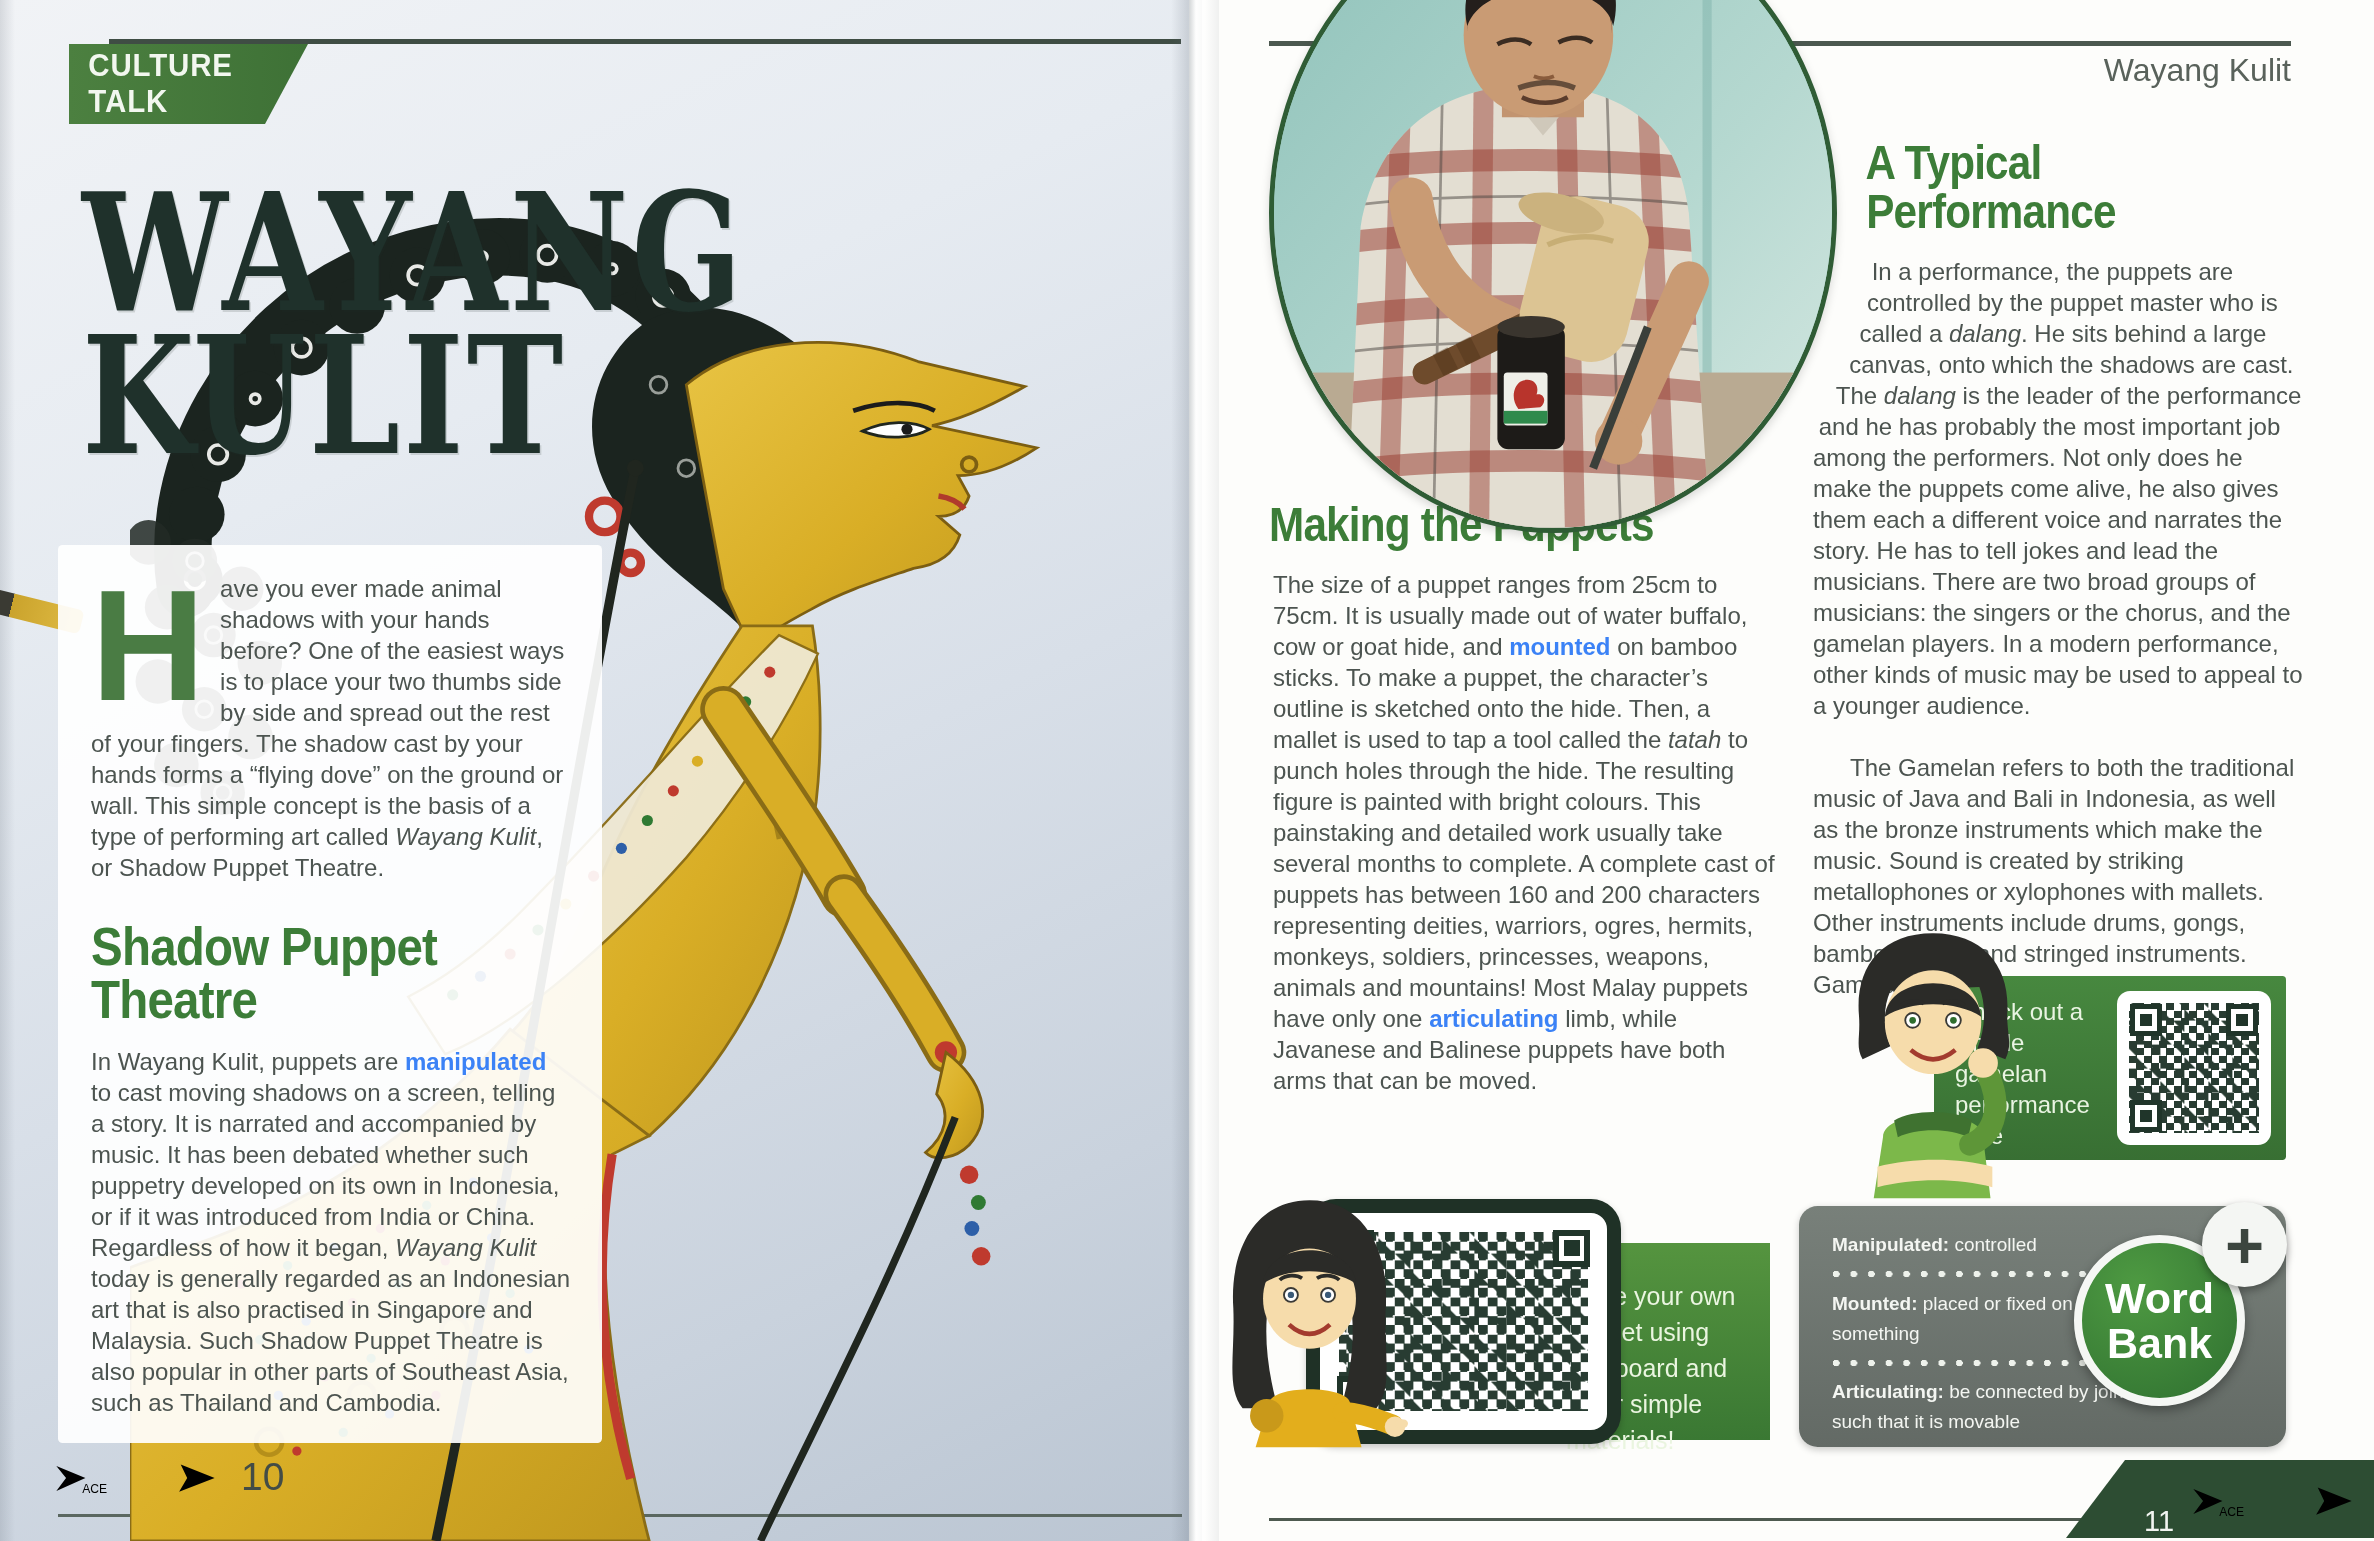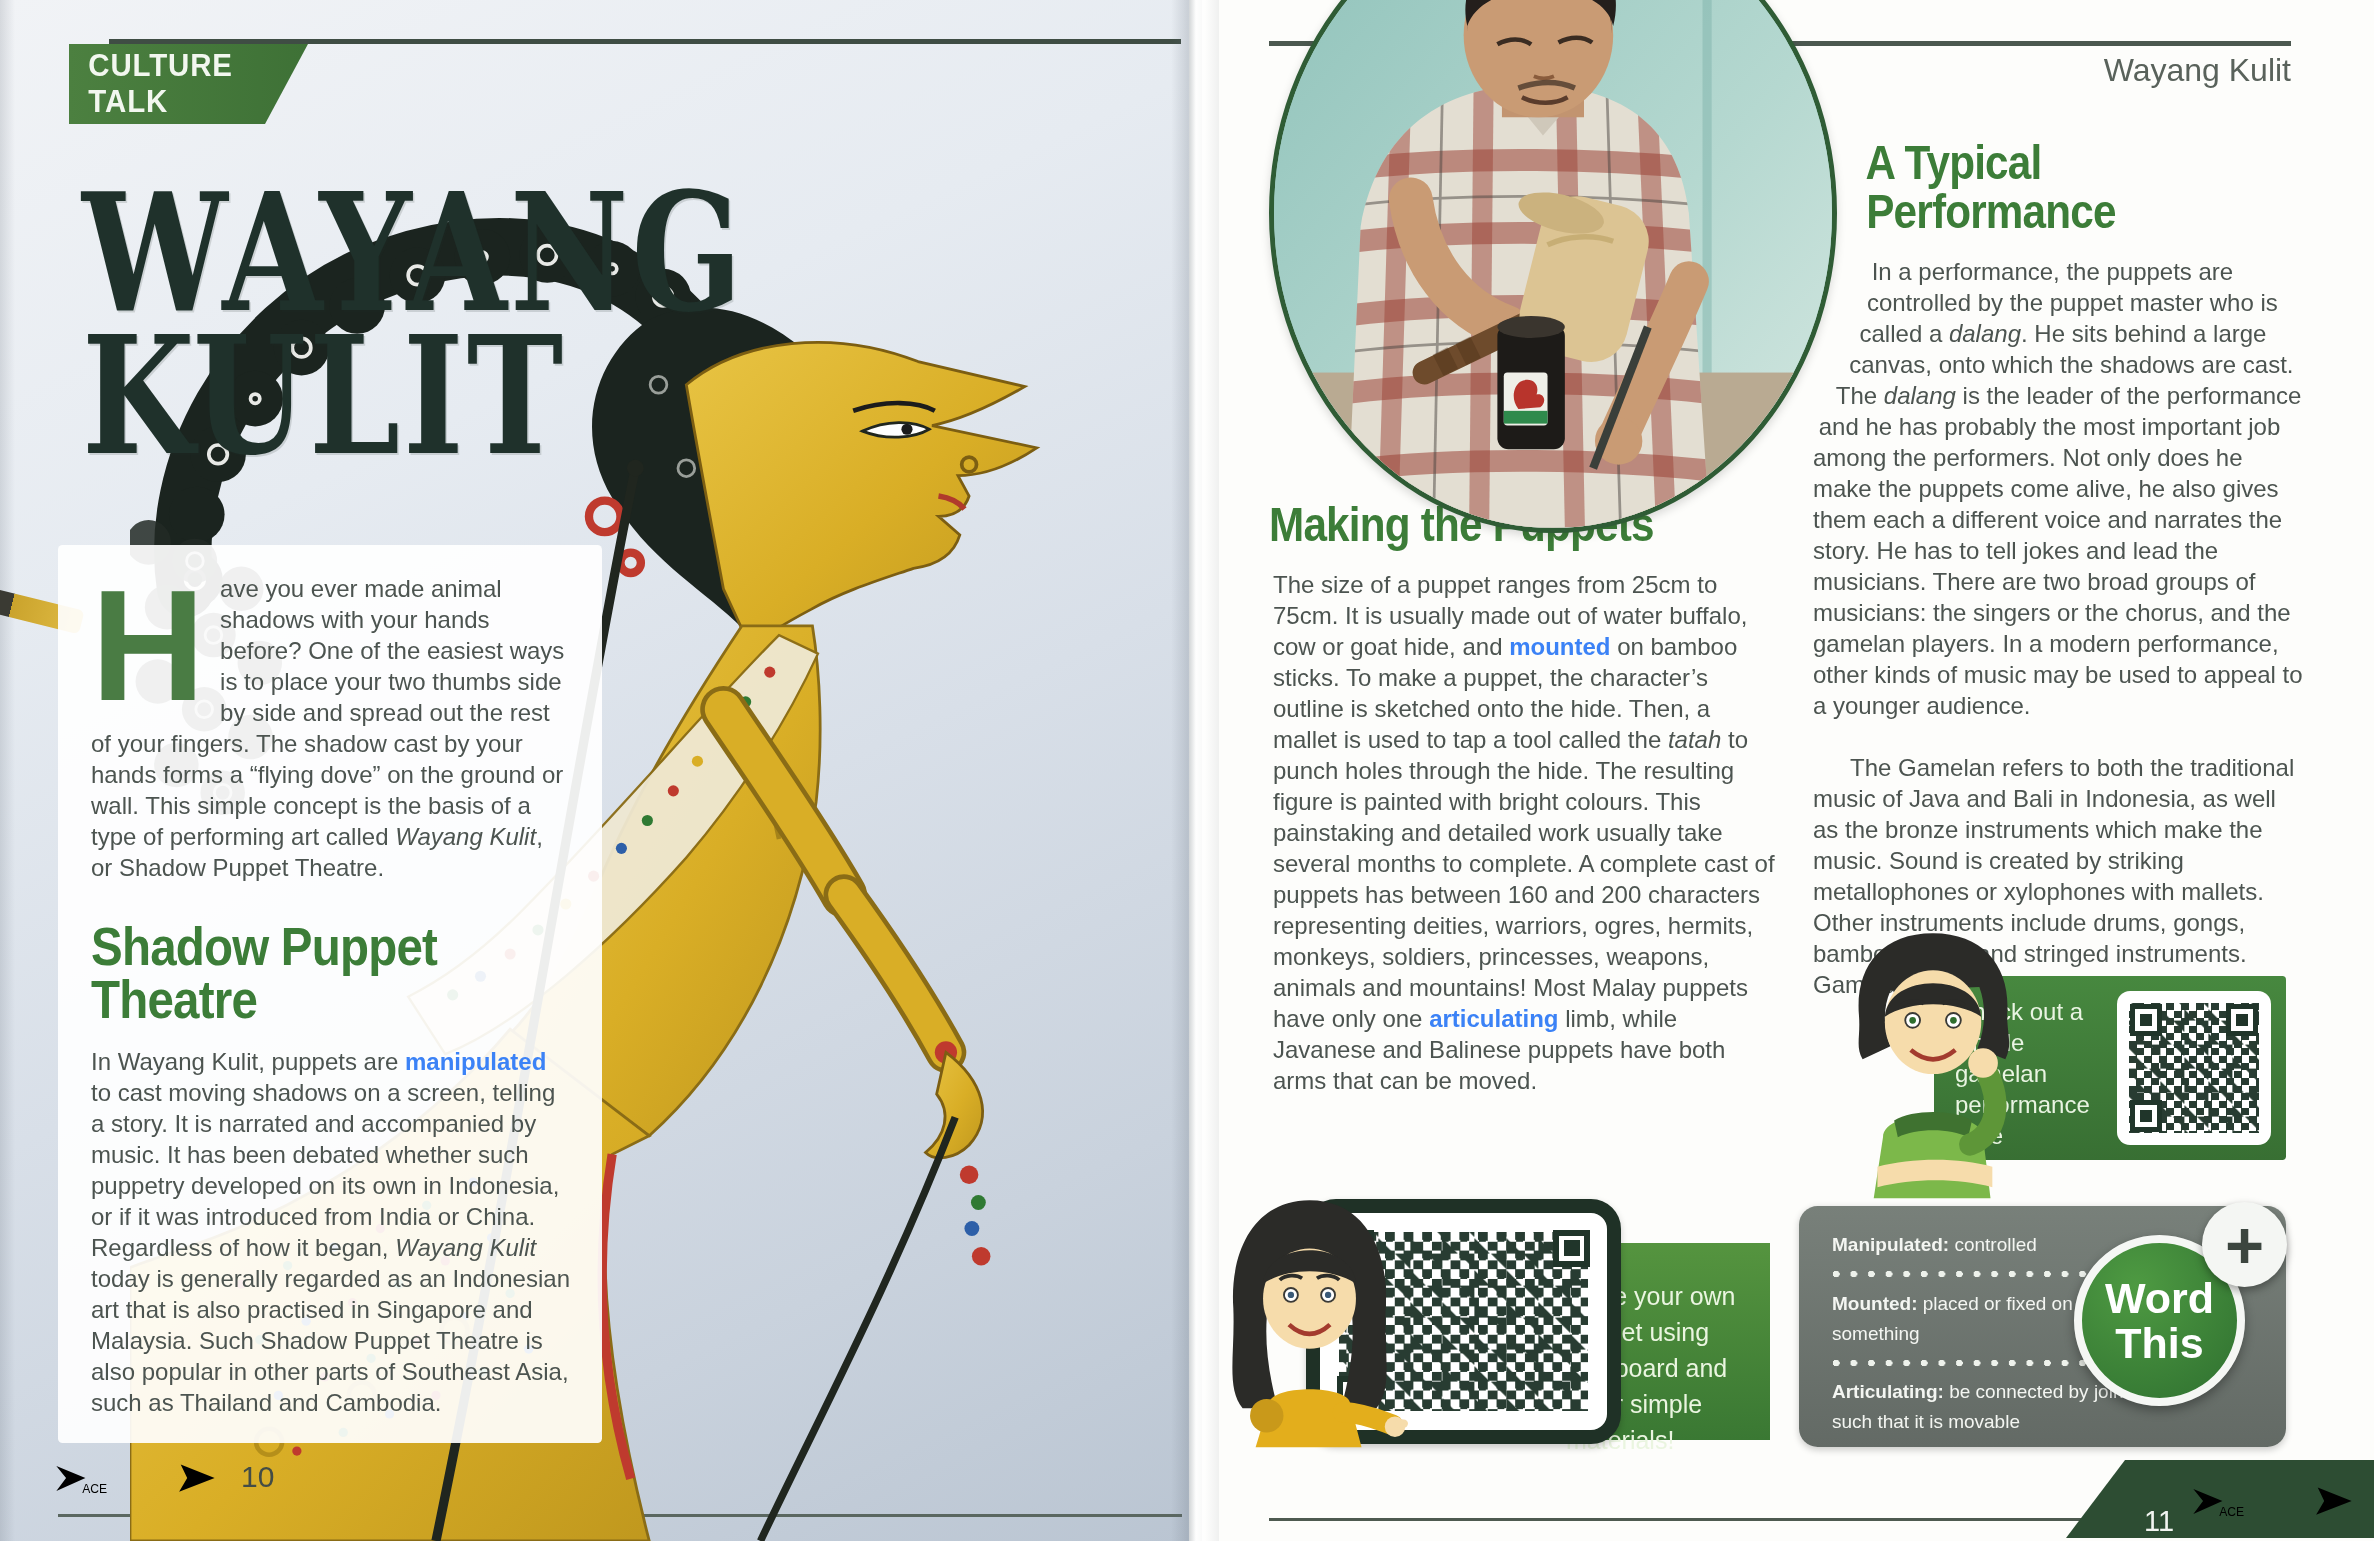--- a/index.html
+++ b/index.html
@@ -38,21 +38,21 @@
      background:rgba(255,255,255,.92);border-radius:4.6px;padding:28px 32px 28px 33px;}
   .body-txt{font-size:24px;line-height:31px;color:#4c5450;margin:0;}
   .dropcap{float:left;font-weight:700;font-size:158px;line-height:.8;color:#4a7c44;
      margin:9.3px 15px 0 0;font-family:"Liberation Sans",sans-serif;}
   .term{color:#3b82f6;font-weight:700;}
   h2.sec{margin:37px 0 20.4px 0;color:#3c7d38;font-weight:700;font-size:54px;line-height:.98;
      transform:scaleX(.88);transform-origin:left center;letter-spacing:-0.9px;white-space:nowrap;}
   h2.sec .l2{display:block;}
   
   .footer-left{position:absolute;left:54px;top:1445px;z-index:8;display:flex;align-items:center;gap:24px;}
-  .pagenum-left{font-size:30px;color:#434c46;}
+  .pagenum-left{font-size:39px;color:#434c46;}
   
   .puppet{position:absolute;left:130px;top:190px;width:1057px;height:1351px;z-index:2;}
   .handle{position:absolute;left:-13px;top:599px;width:96px;height:24px;z-index:3;
      background:linear-gradient(90deg,#3a3a33 0 24px,#caa32c 24px,#e0bb44);border-radius:5.6px;
      transform:rotate(14deg);}
   
   .running-head{position:absolute;left:625px;top:52px;width:464px;text-align:right;
      font-size:32px;color:#59625b;}
   .photo{position:absolute;left:67px;top:-107px;width:568px;height:640px;border-radius:50%;
      border:5.6px solid #2f5c35;overflow:hidden;z-index:4;background:#9ec8c0;box-shadow:0 3.7px 9.3px rgba(0,0,0,.15);}
@@ -435,21 +435,21 @@
     </svg>
 
     <div class="wordbank">
       <div class="wb-row"><b>Manipulated: </b><span>controlled</span></div>
       <div class="wb-dots"></div>
       <div class="wb-row"><b>Mounted: </b><span>placed or fixed on something</span></div>
       <div class="wb-dots"></div>
       <div class="wb-row"><b>Articulating: </b><span>be connected by joints such that it is movable</span></div>
       <div class="wb-badge">
           <span>Word</span>
-          <span>This</span>
+          <span>Bank</span>
         </div>
       <div class="wb-plus">+</div>
     </div>
 
     <div class="girl-box-green"></div>
     <div class="girl-caption">Make your own puppet using cardboard and other simple materials!</div>
     <div class="scroll">
       <div class="qr" style="position:absolute;inset:3.7px;border-radius:5.6px;">
         <div class="qr-mods"></div>
           <i class="f1"></i>

